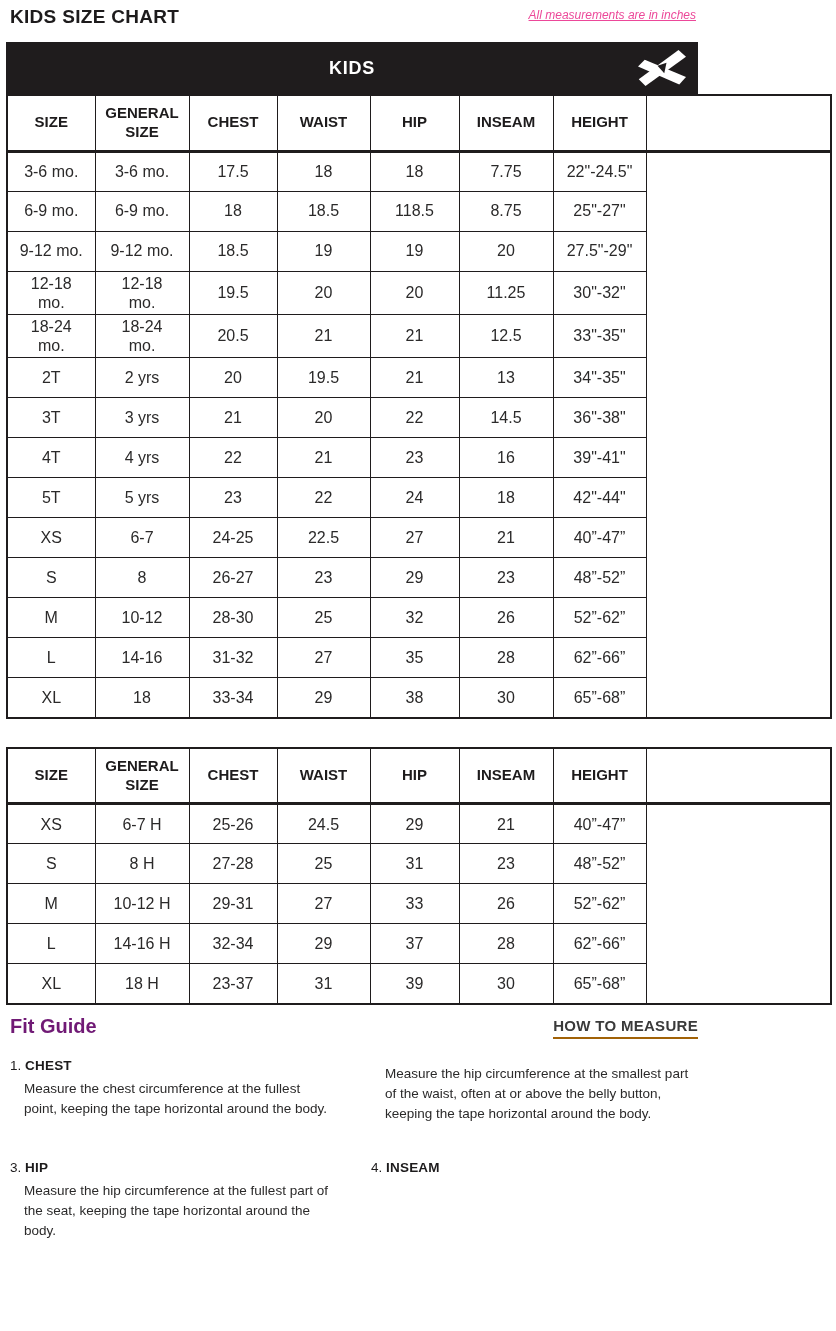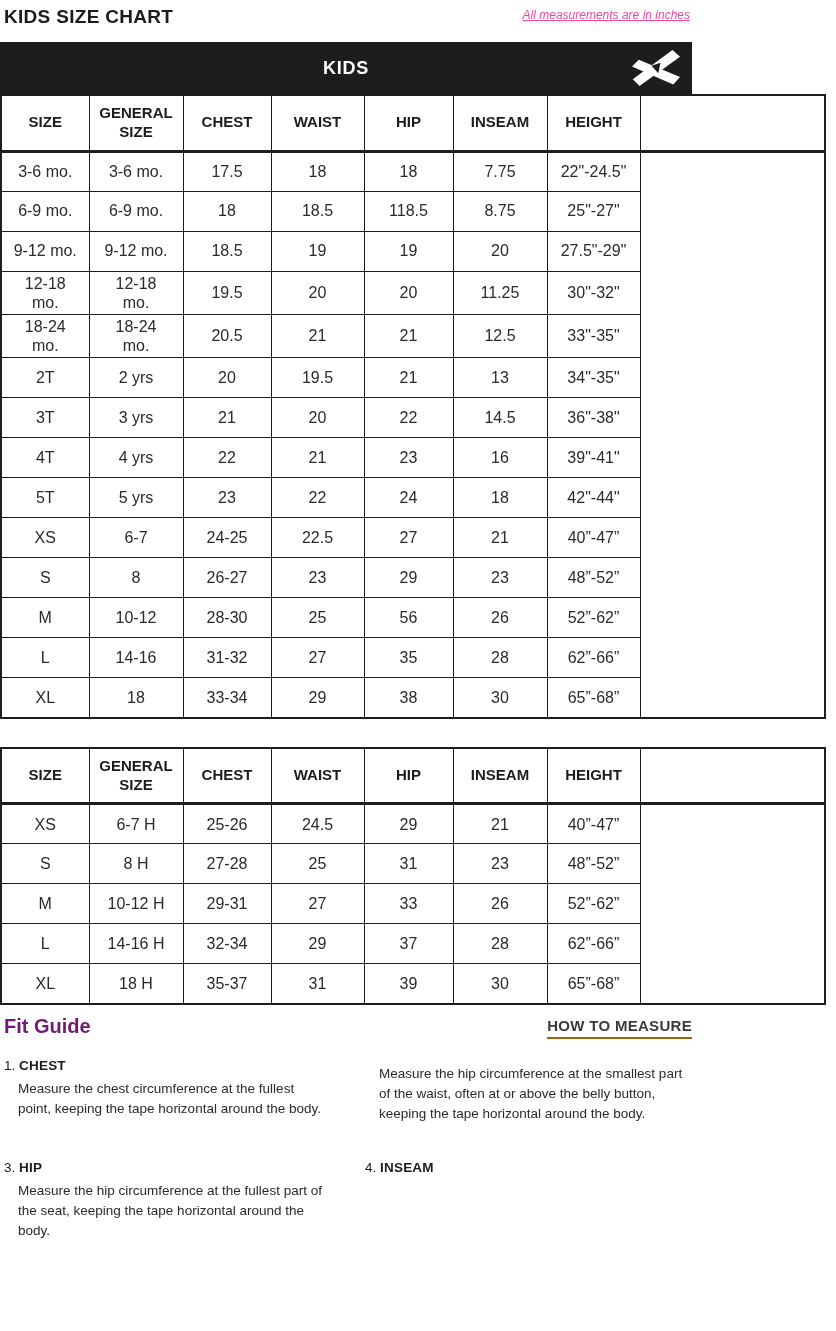--- a/index.html
+++ b/index.html
@@ -1,18 +1,18 @@
 <!DOCTYPE html>
 <html><head>
 <meta charset="utf-8">
 <style>
   * { margin:0; padding:0; box-sizing:border-box; }
   html,body { width:836px; height:1331px; background:#ffffff; overflow:hidden;
               font-family:"Liberation Sans", sans-serif; color:#262425; }
-  .page { width:692px; }
+  .page { width:692px; margin-left:6px; }
 
   
   .page-header { display:flex; justify-content:space-between; align-items:flex-start;
                  padding:6px 2px 0 4px; height:42px; }
   .page-title { font-size:19px; font-weight:bold; letter-spacing:0.3px; color:#1d1b1c; }
   .page-note  { font-size:12px; font-style:italic; color:#ec4899; padding-top:2px;text-decoration:underline; }
 
   
   .bar { position:relative; height:52px; background:#1f1c1d; display:flex;
          align-items:center; justify-content:center; }
@@ -190,21 +190,21 @@
           <td>23</td>
           <td>29</td>
           <td>23</td>
           <td>48”-52”</td>
         </tr>
         <tr>
           <td>M</td>
           <td>10-12</td>
           <td>28-30</td>
           <td>25</td>
-          <td>56</td>
+          <td>32</td>
           <td>26</td>
           <td>52”-62”</td>
         </tr>
         <tr>
           <td>L</td>
           <td>14-16</td>
           <td>31-32</td>
           <td>27</td>
           <td>35</td>
           <td>28</td>
@@ -281,21 +281,21 @@
           <td>14-16 H</td>
           <td>32-34</td>
           <td>29</td>
           <td>37</td>
           <td>28</td>
           <td>62”-66”</td>
         </tr>
         <tr>
           <td>XL</td>
           <td>18 H</td>
-          <td>35-37</td>
+          <td>23-37</td>
           <td>31</td>
           <td>39</td>
           <td>30</td>
           <td>65”-68”</td>
         </tr>
       </tbody>
   </table>
 
   <div class="fit-guide">
     <div class="fit-title">Fit Guide</div>

